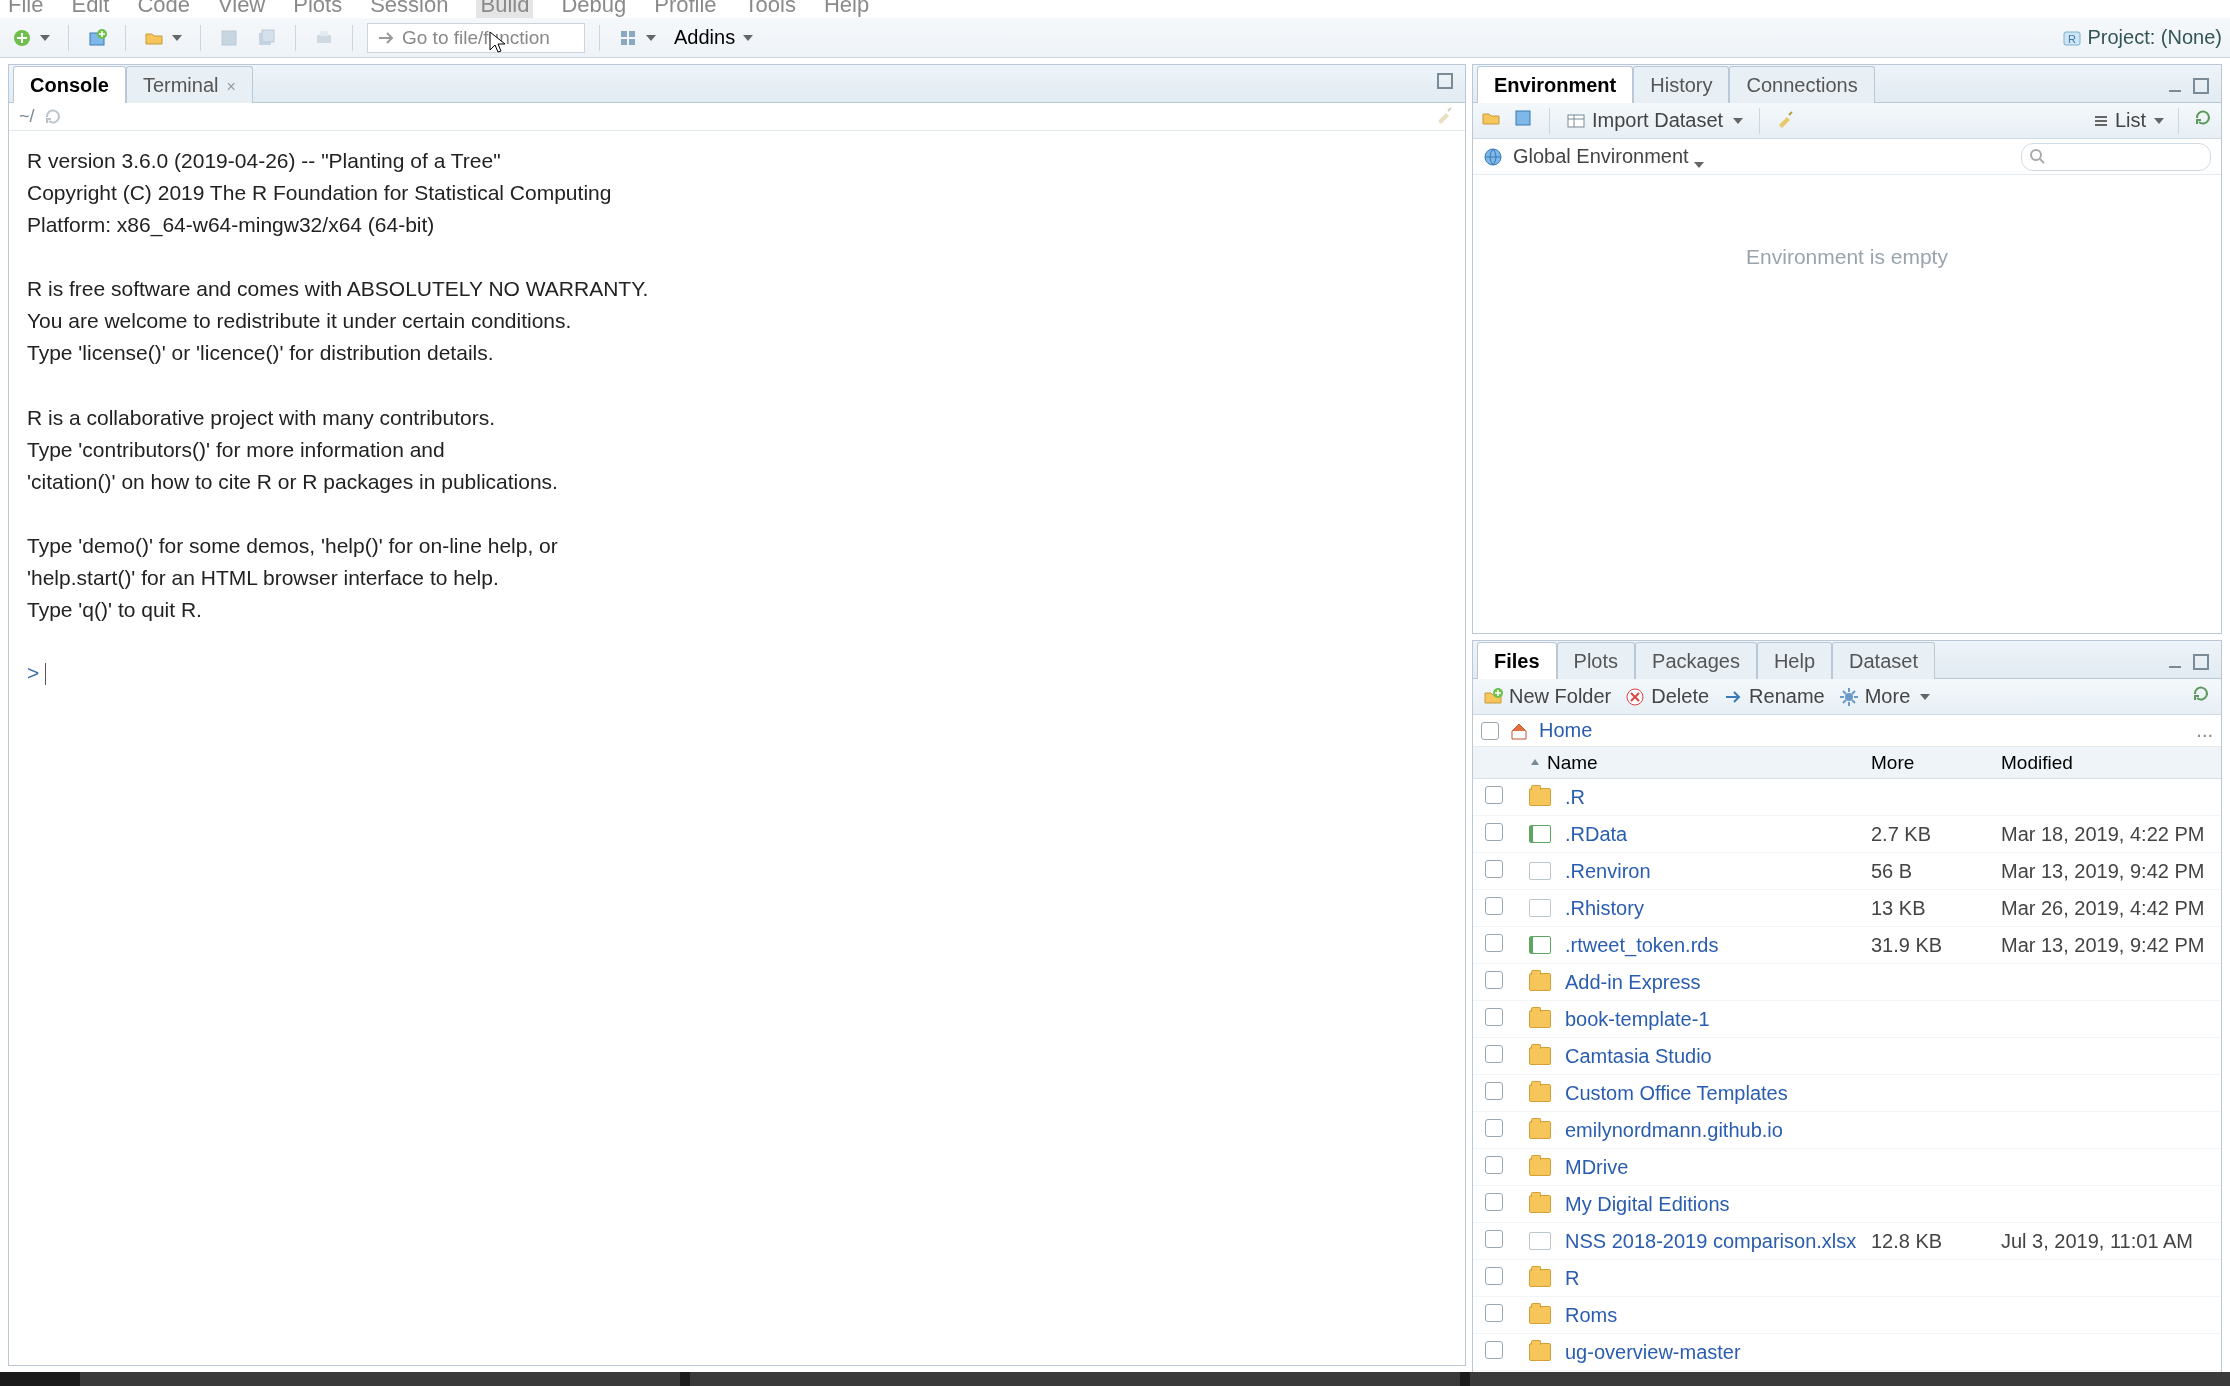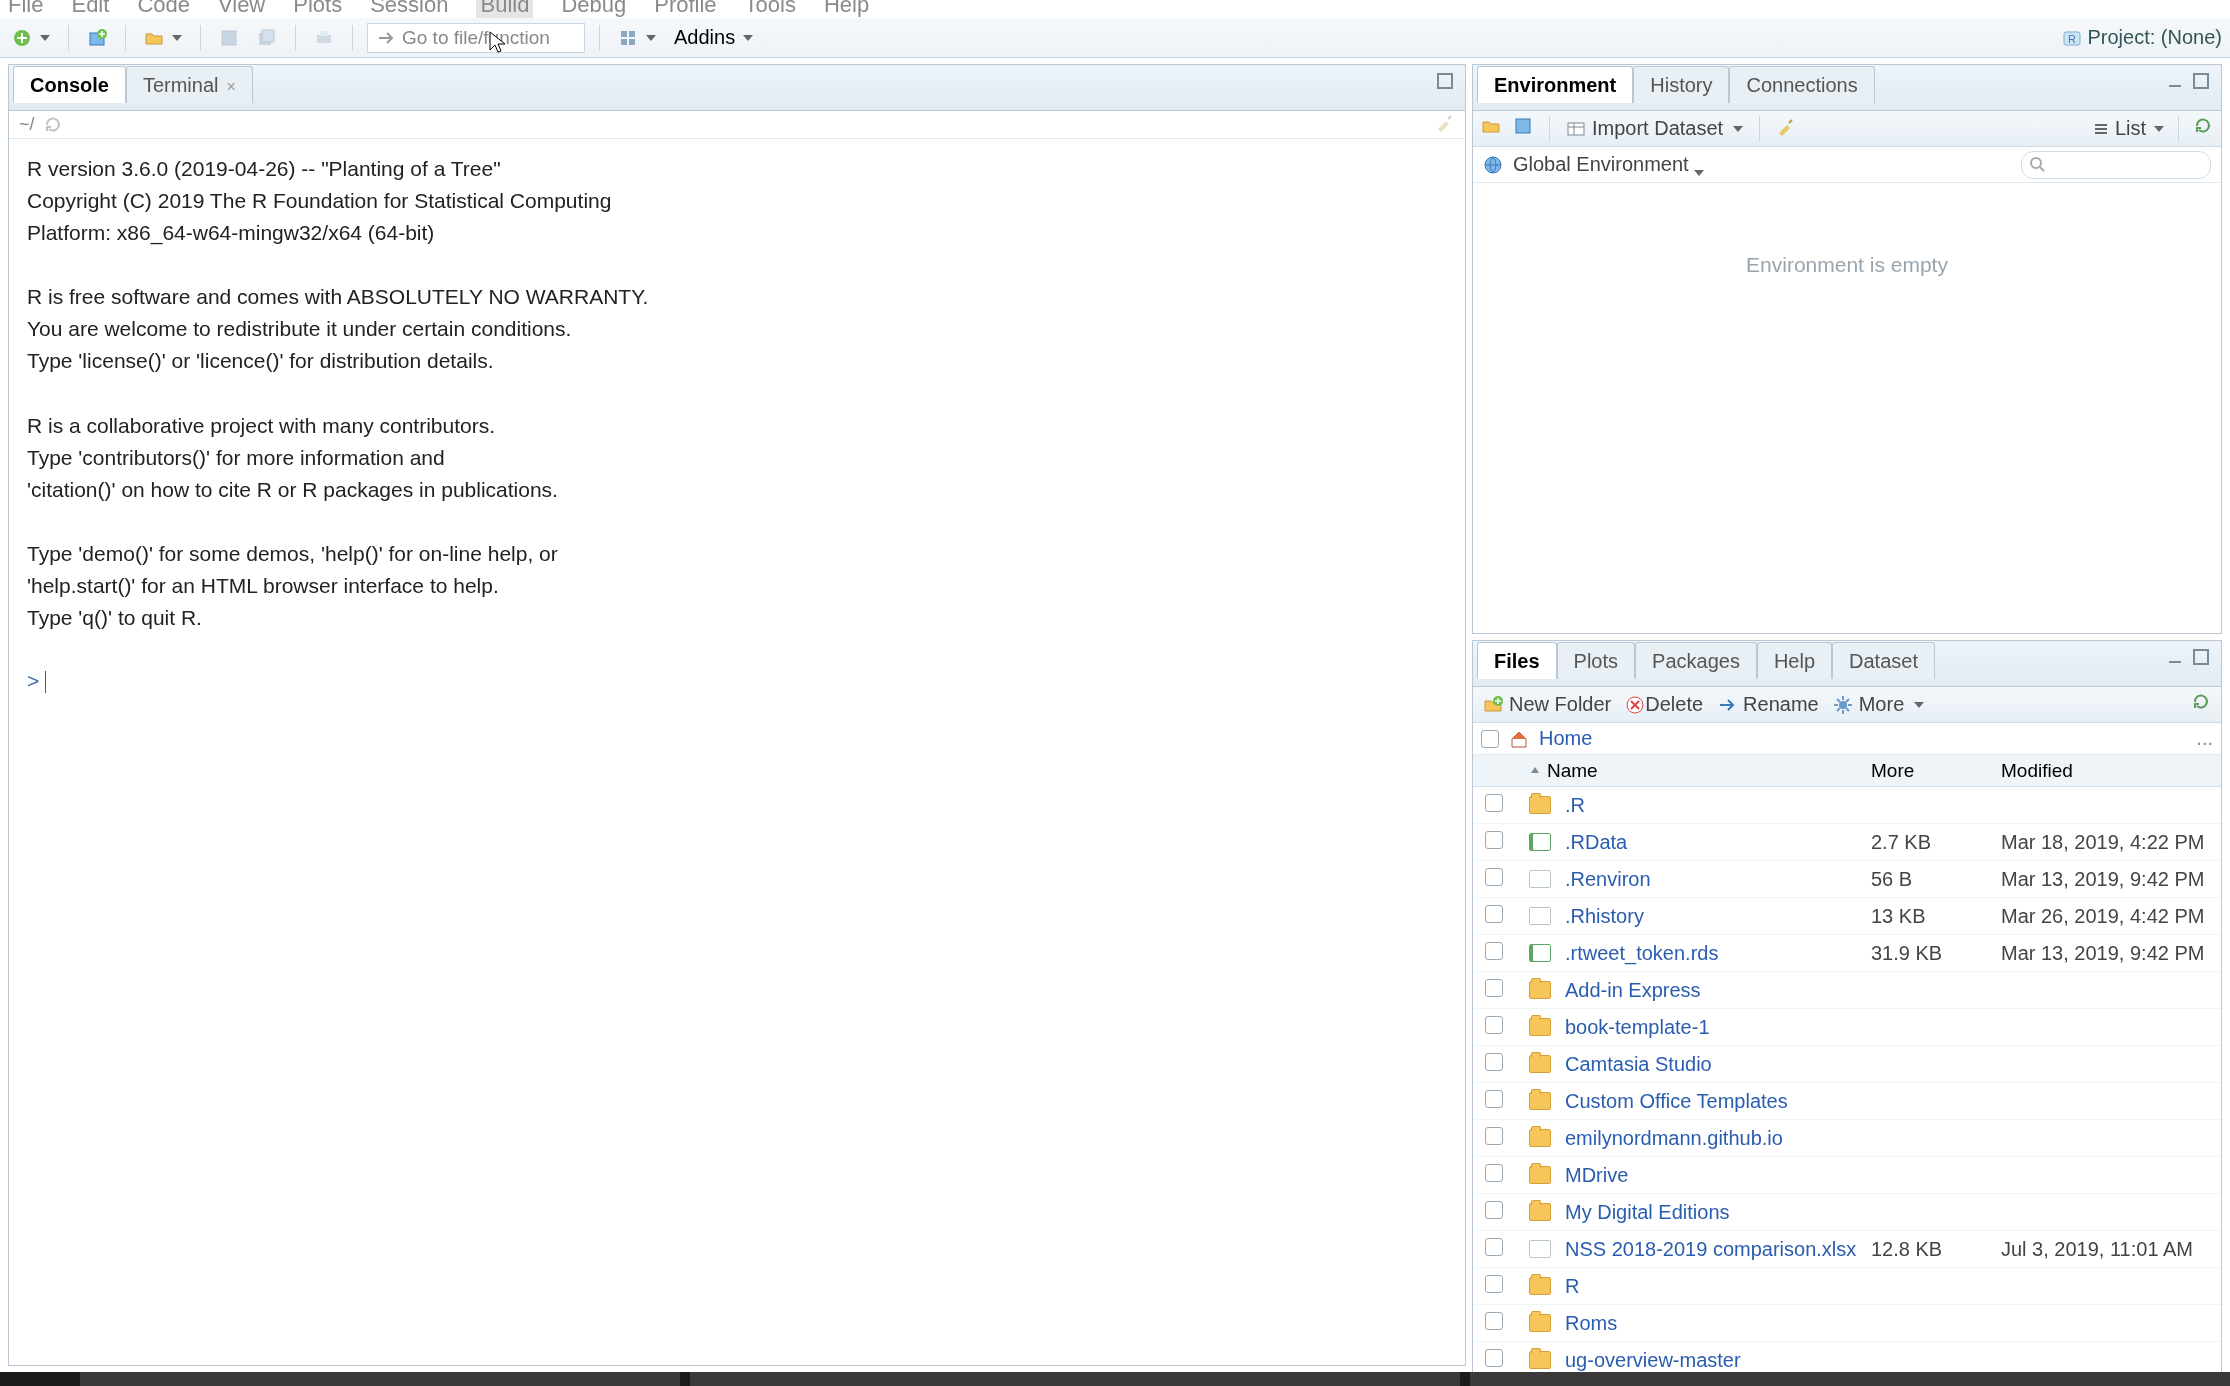--- a/index.html
+++ b/index.html
@@ -12,21 +12,21 @@
 .toolbar { height: 40px; background: linear-gradient(#f5f8fb,#eef3f7); border-bottom: 1px solid #c9d6e0; display: flex; align-items: center; padding: 0 8px; gap: 10px; }
 .tb-btn { display:inline-flex; align-items:center; gap:4px; padding:2px 4px; }
 .tb-sep { width:1px; height:26px; background:#cbd6df; margin:0 4px; }
 .gotofile { display:flex; align-items:center; border:1px solid #c9d6e0; background:#fff; height:30px; width:218px; padding:0 8px; gap:6px; color:#888; font-size:19px; }
 .project { margin-left:auto; color:#355; font-size:20px; display:flex; align-items:center; gap:6px; }
 
 .panes { display:flex; height: calc(1386px - 18px - 40px - 20px); }
 .pane-left { width: 1458px; border:1px solid #b9c8d4; margin:6px 6px 0 8px; display:flex; flex-direction:column; background:#fff; }
 .pane-right { flex:1; margin:6px 8px 0 0; display:flex; flex-direction:column; gap:6px; }
 
-.tabbar { height:46px; background: linear-gradient(#eef4f9,#e1ebf2); border-bottom:1px solid #b9c8d4; display:flex; align-items:flex-start; padding-left:4px; position:relative; }
+.tabbar { height:38px; background: linear-gradient(#eef4f9,#e1ebf2); border-bottom:1px solid #b9c8d4; display:flex; align-items:flex-end; padding-left:4px; position:relative; }
 .tab { padding:7px 16px 6px; background:#fff; border:1px solid #b9c8d4; border-bottom:none; border-radius:3px 3px 0 0; font-size:20px; margin-right:0; position:relative; top:1px; }
 .tab.inactive { background:#e8eff5; color:#555; }
 .tab.active { font-weight:600; }
 .tabclose { color:#999; margin-left:8px; font-size:16px; }
 .tabbar .winbtn { margin-left:auto; padding:6px 10px; color:#6b7d8a; }
 
 .subbar { height:28px; border-bottom:1px solid #e1e8ee; display:flex; align-items:center; padding:0 10px; font-size:18px; color:#7a8a96; gap:8px; }
 
 .console-body { flex:1; padding:14px 18px; font-family: "Lucida Console", Menlo, monospace; font-size:21px; line-height:1.48; color:#222; white-space:pre; overflow:auto; }
 .prompt { color:#3a6ea5; }
@@ -299,21 +299,21 @@
       </div>
       <div class="files-toolbar">
         <span style="display:flex;align-items:center;gap:6px">
           <svg class="ic">
               <path d="M2 6h6l2 2h8v8H2z" fill="#f6c65b" stroke="#c89a3a"></path>
               <circle cx="15" cy="6" r="5" fill="#6fbf4d"></circle>
               <path d="M15 3v6M12 6h6" stroke="#fff" stroke-width="1.5"></path>
             </svg>
           <span>New Folder</span>
         </span>
-        <span style="display:flex;align-items:center;gap:0">
+        <span style="display:flex;align-items:center;gap:6px">
           <svg class="ic">
               <circle cx="10" cy="10" r="8" fill="#fff" stroke="#d44"></circle>
               <path d="M6 6l8 8M14 6l-8 8" stroke="#d44" stroke-width="2"></path>
             </svg>
           <span>Delete</span>
         </span>
         <span style="display:flex;align-items:center;gap:6px">
           <svg class="ic">
               <path d="M3 10h12M11 5l5 5-5 5" fill="none" stroke="#3a7ab5" stroke-width="2"></path>
             </svg>

